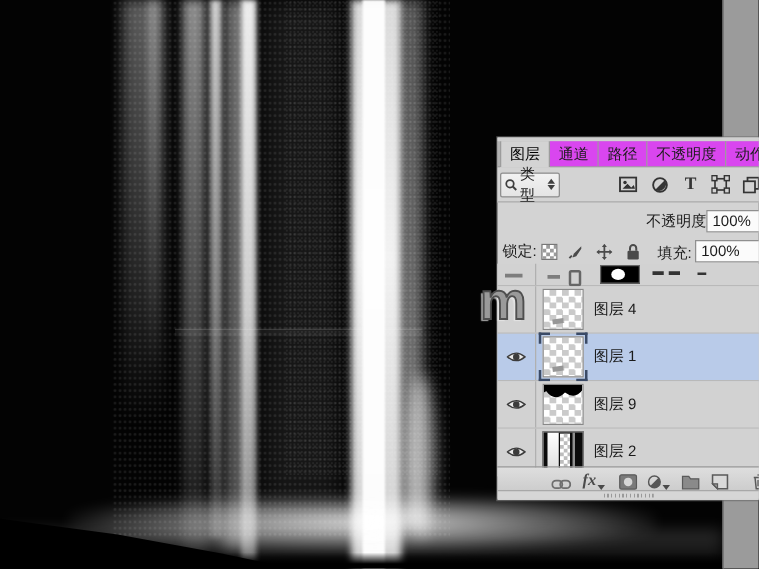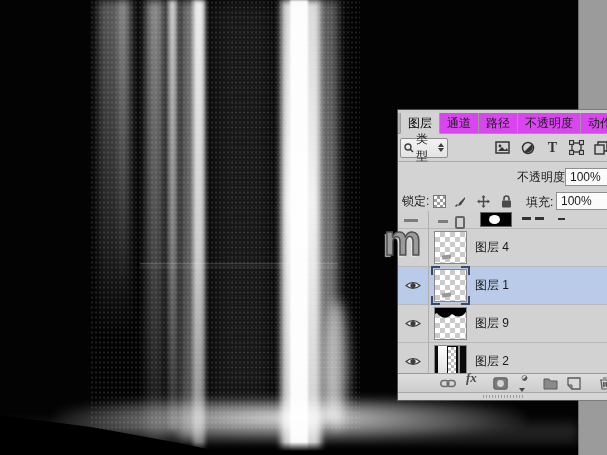--- a/index.html
+++ b/index.html
@@ -83,21 +83,21 @@
   .fr1{left:6px;top:8px;width:14px;height:3px;}
   .fr2{left:40px;top:9px;width:10px;height:3px;}
   .fr3{left:57px;top:5px;width:6px;height:9px;background:transparent;border:2px solid #666;border-radius:2px;}
   .maskthumb{position:absolute;left:82px;top:1px;width:32px;height:15px;background:#000;border:1px solid #666;box-sizing:border-box;}
   .maskthumb i{position:absolute;left:8px;top:2px;width:11px;height:9px;background:#fff;border-radius:50%;display:block;}
   .fr4{left:124px;top:6px;width:9px;height:3px;background:#333;}
   .fr5{left:137px;top:6px;width:9px;height:3px;background:#333;}
   .fr6{left:160px;top:7px;width:7px;height:2px;background:#333;}
   
   .ptoolbar{height:19px;background:linear-gradient(#dedede,#cdcdcd);border-top:1px solid #9a9a9a;box-sizing:border-box;position:relative;}
-  .tbicon{position:absolute;top:1px;width:18px;height:17px;display:flex;align-items:flex-start;justify-content:center;color:#565656;flex-direction:column;}
+  .tbicon{position:absolute;top:1px;width:18px;height:17px;display:flex;align-items:flex-end;justify-content:center;color:#565656;}
   .tb-link{left:42px;} .tb-fx{left:68px;} .tb-mask{left:95px;} .tb-adj{left:120px;} .tb-grp{left:145px;} .tb-new{left:169px;} .tb-del{left:201px;}
   .fxtxt{font-family:"Liberation Serif","DejaVu Serif",serif;font-style:italic;font-weight:bold;font-size:13px;color:#4a4a4a;}
   .tiny-caret{width:0;height:0;border-left:3px solid transparent;border-right:3px solid transparent;border-top:4px solid #4a4a4a;margin-left:1px;margin-top:7px;}
   .grip-strip{height:7px;background:#d6d6d6;border-top:1px solid #a8a8a8;box-sizing:border-box;position:relative;}
   .grip{position:absolute;left:85px;top:2px;width:40px;height:3px;background:repeating-linear-gradient(90deg,#9a9a9a 0 1px,transparent 1px 3px);}
   
   .watermark{position:absolute;left:384px;top:220px;z-index:3;font-size:42px;font-weight:bold;color:#9a9a9a;
     -webkit-text-stroke:1.5px #4f4f4f;text-shadow:-2px 2px 1px rgba(235,235,235,.75);line-height:1;}
   svg{display:block;}
 </style>

